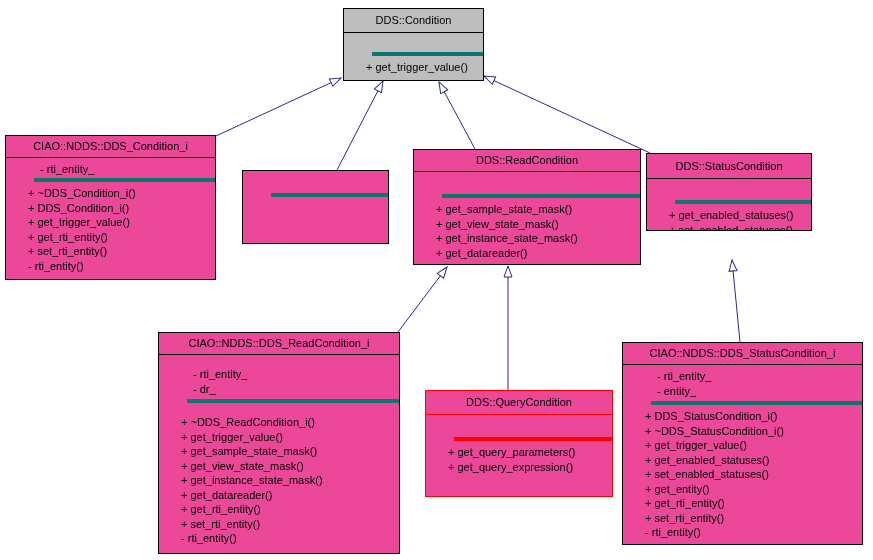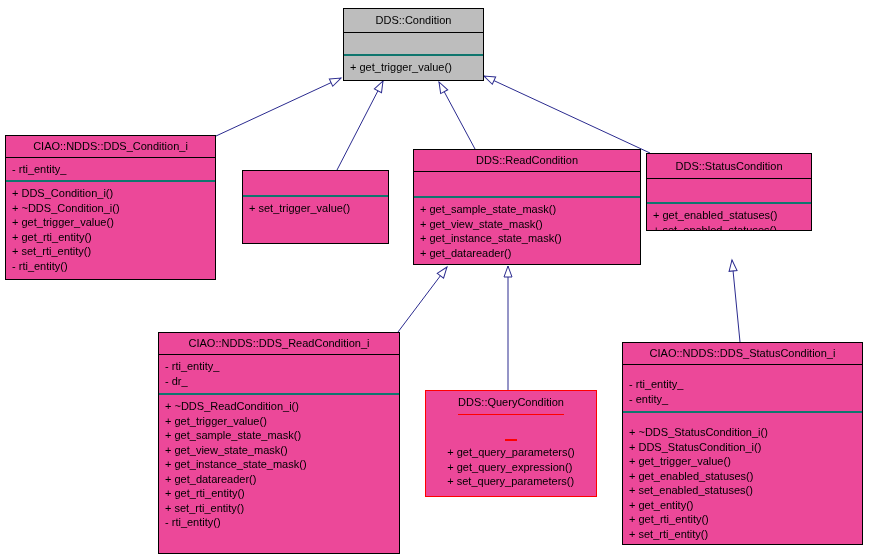--- a/index.html
+++ b/index.html
@@ -29,28 +29,29 @@
   .uml-title{
     flex:0 0 auto;
     border-bottom:1px solid #000000;
     display:flex;align-items:center;justify-content:center;
     text-align:center;
     box-sizing:border-box;
     overflow:hidden;
   }
   .uml-attrs{
     flex:0 0 auto;
-    border-bottom:2px solid #0f766e;
+    border-bottom:4px solid #0f766e;
     padding:4px 6px;
     box-sizing:border-box;
     overflow:hidden;
+    margin-left:28px;
   }
   .uml-methods{
     flex:1 1 auto;
-    padding:4px 6px;
+    padding:4px 22px;
     box-sizing:border-box;
     overflow:hidden;
   }
   .uml-node.red .uml-title,
   .uml-node.red .uml-attrs{border-bottom-color:#ff0000;}
 </style>
 </head>
 <body>
 
 <div id="canvas">
@@ -75,89 +76,85 @@
         <div class="uml-methods">
           <div>+ get_trigger_value()</div>
         </div>
       </div>
       <div class="uml-node" style="left: 5px; top: 135px; width: 211px; height: 145px;">
         <div class="uml-title" style="height: 22px;">CIAO::NDDS::DDS_Condition_i</div>
         <div class="uml-attrs" style="height: 24px;">
           <div>- rti_entity_</div>
         </div>
         <div class="uml-methods">
+          <div>+ ~DDS_Condition_i()</div>
           <div>+ DDS_Condition_i()</div>
-          <div>+ ~DDS_Condition_i()</div>
           <div>+ get_trigger_value()</div>
           <div>+ get_rti_entity()</div>
           <div>+ set_rti_entity()</div>
           <div>- rti_entity()</div>
         </div>
       </div>
       <div class="uml-node" style="left: 242px; top: 170px; width: 147px; height: 74px;">
         <div class="uml-attrs" style="height: 26px;"></div>
-        <div class="uml-methods">
-          <div>+ set_trigger_value()</div>
-        </div>
       </div>
       <div class="uml-node" style="left: 413px; top: 149px; width: 228px; height: 116px;">
         <div class="uml-title" style="height: 22px;">DDS::ReadCondition</div>
         <div class="uml-attrs" style="height: 26px;"></div>
         <div class="uml-methods">
           <div>+ get_sample_state_mask()</div>
           <div>+ get_view_state_mask()</div>
           <div>+ get_instance_state_mask()</div>
           <div>+ get_datareader()</div>
         </div>
       </div>
       <div class="uml-node" style="left: 646px; top: 153px; width: 166px; height: 78px;">
         <div class="uml-title" style="height: 25px;">DDS::StatusCondition</div>
         <div class="uml-attrs" style="height: 25px;"></div>
         <div class="uml-methods">
           <div>+ get_enabled_statuses()</div>
           <div>+ set_enabled_statuses()</div>
           <div>+ get_entity()</div>
         </div>
       </div>
-      <div class="uml-node" style="left: 158px; top: 332px; width: 242px; height: 222px;">
+      <div class="uml-node" style="left: 158px; top: 332px; width: 242px; height: 222px; gap: 8px;">
         <div class="uml-title" style="height: 22px;">CIAO::NDDS::DDS_ReadCondition_i</div>
         <div class="uml-attrs" style="height: 40px;">
           <div>- rti_entity_</div>
           <div>- dr_</div>
         </div>
         <div class="uml-methods">
           <div>+ ~DDS_ReadCondition_i()</div>
           <div>+ get_trigger_value()</div>
           <div>+ get_sample_state_mask()</div>
           <div>+ get_view_state_mask()</div>
           <div>+ get_instance_state_mask()</div>
           <div>+ get_datareader()</div>
           <div>+ get_rti_entity()</div>
           <div>+ set_rti_entity()</div>
           <div>- rti_entity()</div>
         </div>
       </div>
-      <div class="uml-node red" style="left: 425px; top: 390px; width: 172px; height: 107px; align-items: center;">
+      <div class="uml-node red" style="left: 425px; top: 390px; width: 188px; height: 107px;">
         <div class="uml-title" style="height: 24px;">DDS::QueryCondition</div>
         <div class="uml-attrs" style="height: 26px;"></div>
         <div class="uml-methods">
           <div>+ get_query_parameters()</div>
           <div>+ get_query_expression()</div>
-          <div>+ set_query_parameters()</div>
         </div>
       </div>
-      <div class="uml-node" style="left: 622px; top: 342px; width: 241px; height: 203px; gap: 8px;">
+      <div class="uml-node" style="left: 622px; top: 342px; width: 241px; height: 203px;">
         <div class="uml-title" style="height: 22px;">CIAO::NDDS::DDS_StatusCondition_i</div>
         <div class="uml-attrs" style="height: 40px;">
           <div>- rti_entity_</div>
           <div>- entity_</div>
         </div>
         <div class="uml-methods">
+          <div>+ DDS_StatusCondition_i()</div>
           <div>+ ~DDS_StatusCondition_i()</div>
-          <div>+ DDS_StatusCondition_i()</div>
           <div>+ get_trigger_value()</div>
           <div>+ get_enabled_statuses()</div>
           <div>+ set_enabled_statuses()</div>
           <div>+ get_entity()</div>
           <div>+ get_rti_entity()</div>
           <div>+ set_rti_entity()</div>
           <div>- rti_entity()</div>
         </div>
       </div>
     </div>

